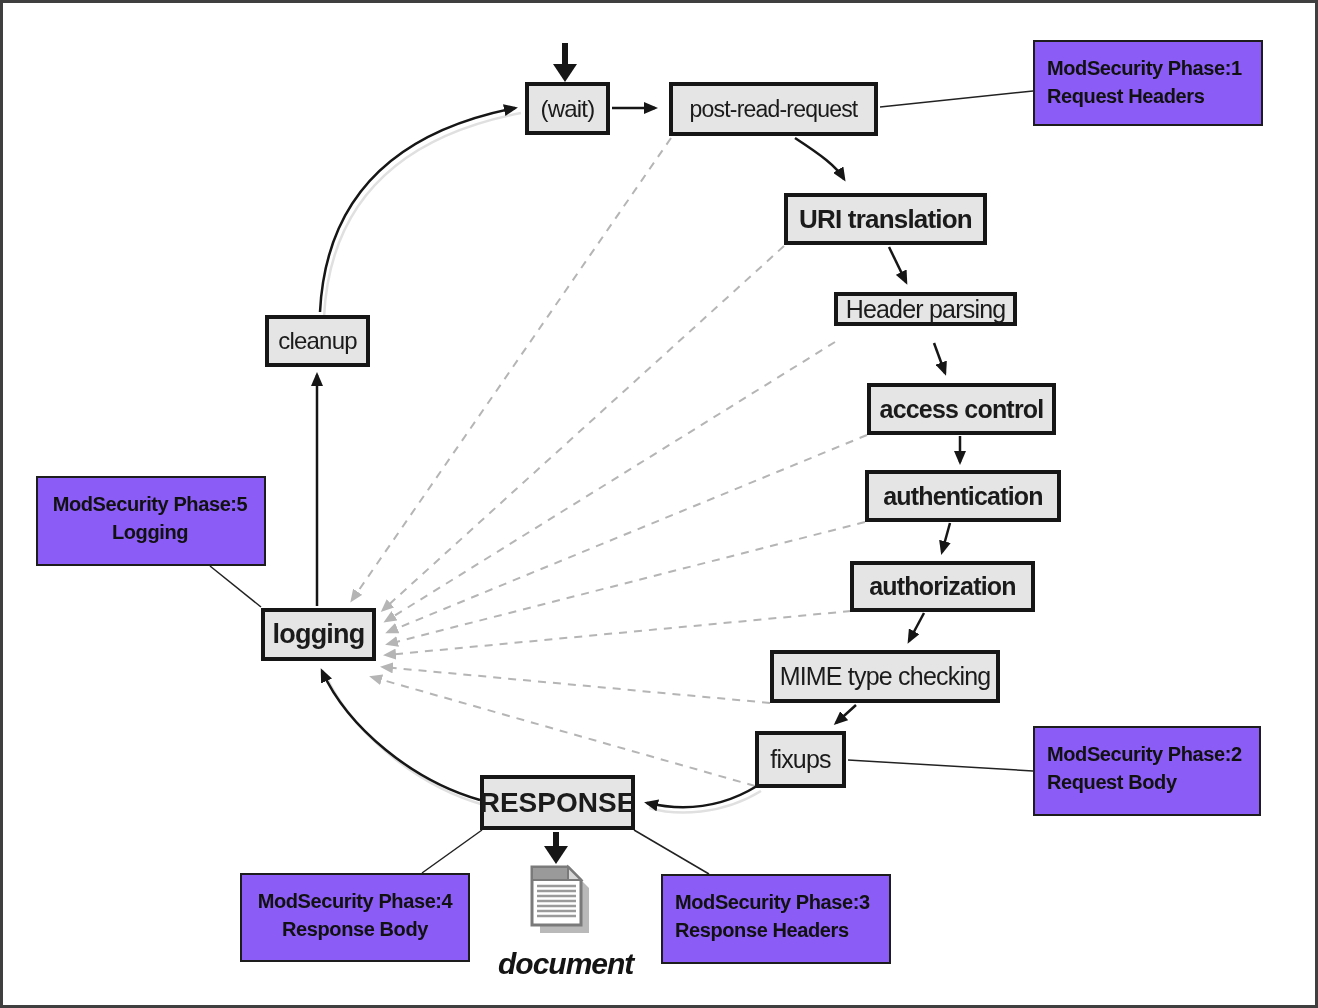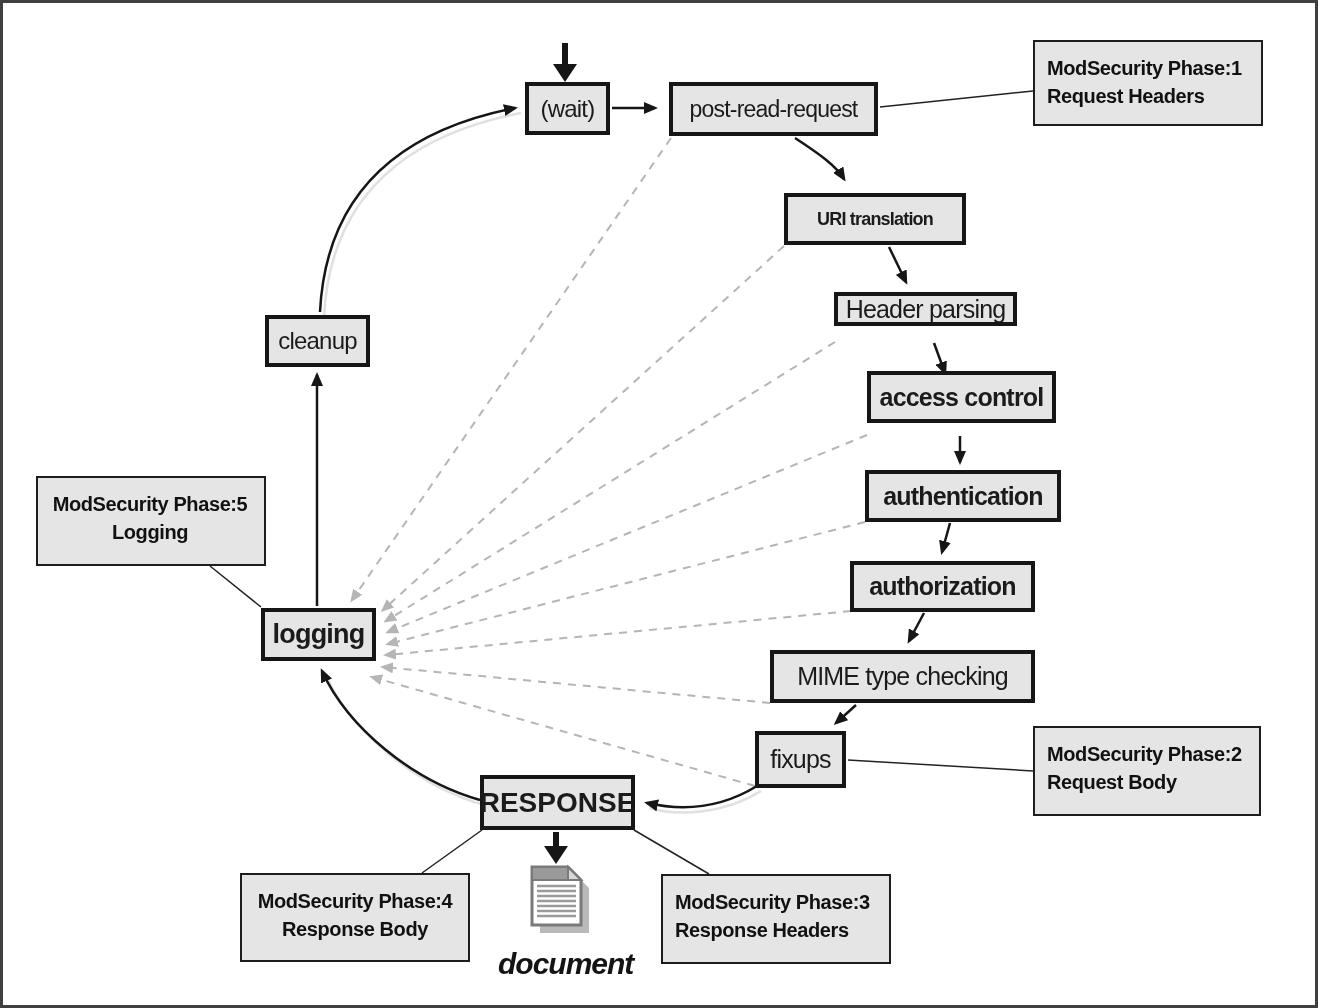--- a/index.html
+++ b/index.html
@@ -12,21 +12,21 @@
   .stage{
     position:absolute;box-sizing:border-box;
     border:4px solid #161616;background:#e5e5e5;
     display:flex;align-items:center;justify-content:center;
     letter-spacing:-0.8px;white-space:nowrap;color:#1b1b1b;
   }
   .stage.bold{font-weight:700;}
   .stage.light{font-weight:400;}
   .phase{
     position:absolute;box-sizing:border-box;
-    border:2px solid #1d1d1d;background:#e5e5e5;
+    border:2px solid #1d1d1d;background:#8b5cf6;
     font-weight:700;font-size:20px;line-height:28px;letter-spacing:-0.4px;
     padding:12px 12px;color:#111;
   }
   .phase.right{text-align:center;}
   .caption{
     position:absolute;font-weight:700;font-style:italic;font-size:30px;
     letter-spacing:-1px;color:#141414;text-align:center;
   }
 </style>
 </head>
@@ -112,41 +112,41 @@
   </svg>
 
   <div class="stage light" style="left:522px;top:79px;width:85px;height:53px;font-size:24px;">
     <span>(wait)</span>
   </div>
 
   <div class="stage light" style="left:666px;top:79px;width:209px;height:54px;font-size:23px;">
     <span>post-read-request</span>
   </div>
 
-  <div class="stage bold" style="left:781px;top:190px;width:182px;height:52px;font-size:18px;">
+  <div class="stage bold" style="left:781px;top:190px;width:203px;height:52px;font-size:26px;">
     <span>URI translation</span>
   </div>
 
   <div class="stage light" style="left:831px;top:289px;width:183px;height:34px;font-size:25px;">
     <span>Header parsing</span>
   </div>
 
-  <div class="stage bold" style="left:864px;top:368px;width:189px;height:52px;font-size:25px;">
+  <div class="stage bold" style="left:864px;top:380px;width:189px;height:52px;font-size:25px;">
     <span>access control</span>
   </div>
 
   <div class="stage bold" style="left:862px;top:467px;width:196px;height:52px;font-size:25px;">
     <span>authentication</span>
   </div>
 
   <div class="stage bold" style="left:847px;top:558px;width:185px;height:51px;font-size:25px;">
     <span>authorization</span>
   </div>
 
-  <div class="stage light" style="left:767px;top:647px;width:265px;height:53px;font-size:25px;align-items:center;">
+  <div class="stage light" style="left:767px;top:647px;width:230px;height:53px;font-size:25px;align-items:center;">
     <span>MIME type checking</span>
   </div>
 
   <div class="stage light" style="left:752px;top:728px;width:91px;height:57px;font-size:25px;">
     <span>fixups</span>
   </div>
 
   <div class="stage bold" style="left:477px;top:772px;width:155px;height:55px;font-size:28px;letter-spacing:0px;">
     <span>RESPONSE</span>
   </div>

